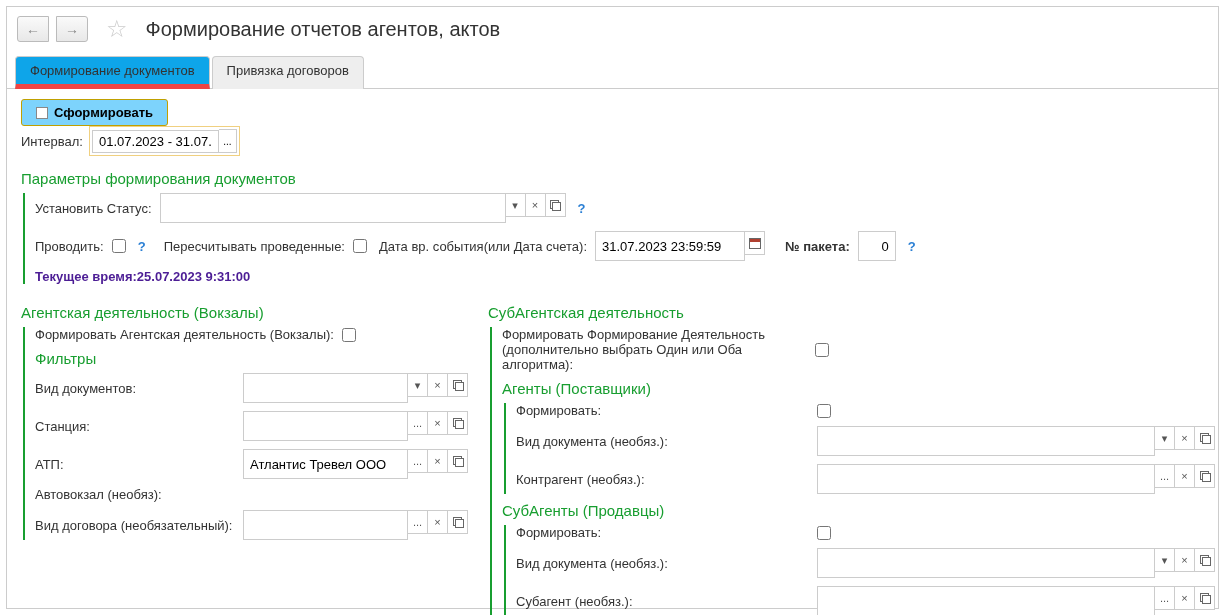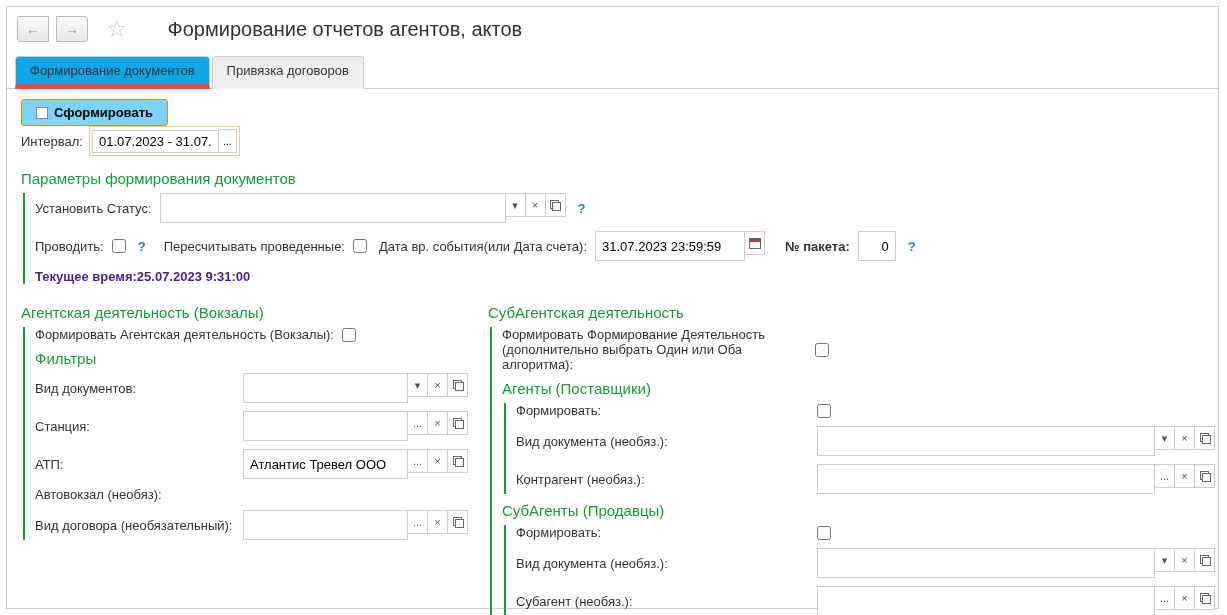--- a/index.html
+++ b/index.html
@@ -50,21 +50,20 @@
     }
     .star-icon {
       font-size: 24px;
       color: #ccc;
       margin: 0 10px;
     }
     .page-title {
       font-size: 20px;
       font-weight: normal;
       color: #333;
-      margin-left: 22px;
     }
     .tabs {
       display: flex;
       border-bottom: 1px solid #ccc;
       padding: 0 8px;
       margin-top: 4px;
     }
     .tab {
       padding: 6px 14px;
       border: 1px solid #ccc;

